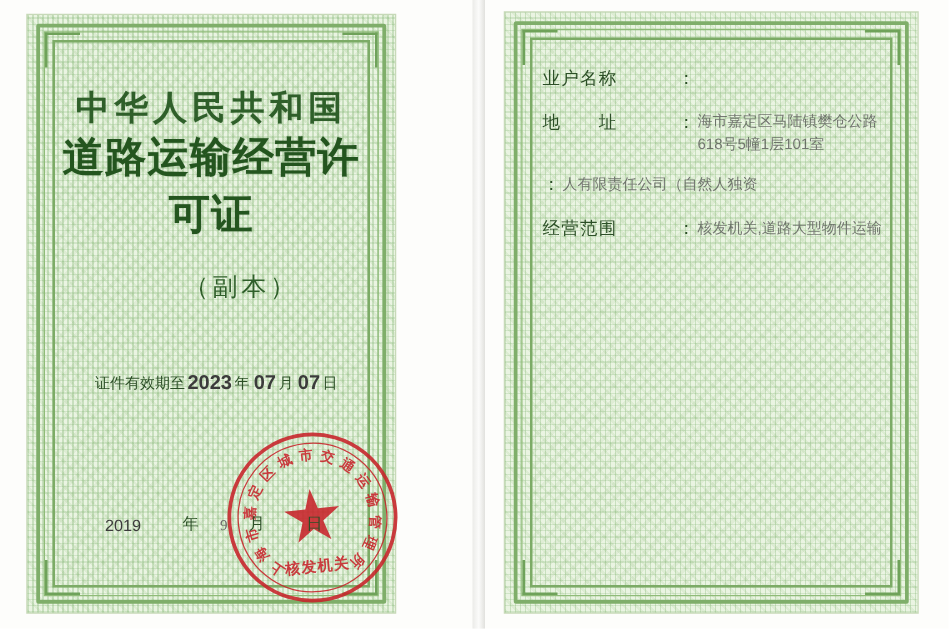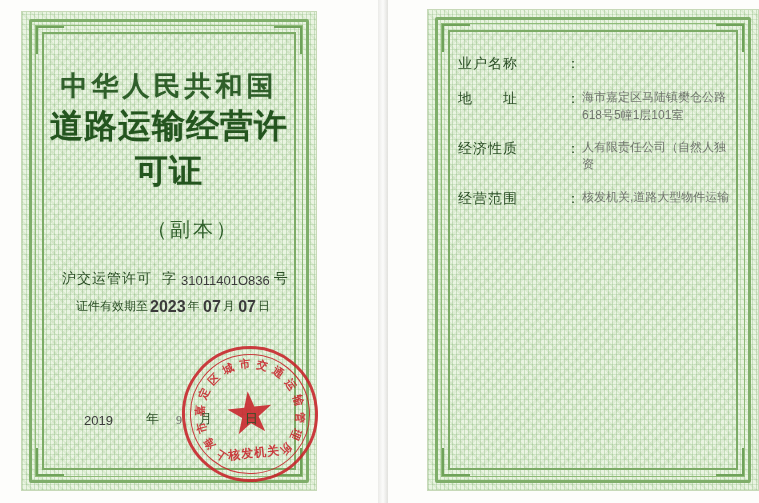--- a/index.html
+++ b/index.html
@@ -42,21 +42,21 @@
   .cert {
     position: absolute;
     background-color: #eaf4e2;
     background-image:
       repeating-linear-gradient(90deg, rgba(120,175,105,.30) 0 1px, rgba(255,255,255,0) 1px 4px),
       repeating-linear-gradient(0deg,  rgba(120,175,105,.22) 0 1px, rgba(255,255,255,0) 1px 5px),
       repeating-linear-gradient(45deg, rgba(150,195,130,.16) 0 2px, rgba(255,255,255,0) 2px 7px);
     box-shadow: 0 0 0 1px #c7d9b8;
   }
   .cert.left  { left: 22px;  top: 12px; width: 294px; height: 478px; }
-  .cert.right { left: 404px; top: 10px; width: 330px; height: 480px; margin-left: 24px; }
+  .cert.right { left: 404px; top: 10px; width: 330px; height: 480px; }
 
   .border-outer {
     position: absolute;
     inset: 7px;
     border: 3px solid #7fae6a;
     border-radius: 2px;
   }
   .border-mid {
     position: absolute;
     inset: 13px;
@@ -288,26 +288,20 @@
     <div class="corner br"></div>
 
     <div class="l-content">
 
       <div class="title-nation">中华人民共和国</div>
 
       <div class="title-main">道路运输经营许可证</div>
 
       <div class="title-sub">（副本）</div>
 
-      <div class="num-row">
-        <span class="lbl">沪交运管许可</span>
-        <span class="lbl" style="padding-left:10px">字</span>
-        <span class="val">31011401O836</span>
-        <span class="lbl">号</span>
-      </div>
 
       <div class="valid-row">
         <span>证件有效期至</span>
         <span class="d">2023</span>
         <span>年</span>
         <span class="g"></span>
         <span class="d">07</span>
         <span>月</span>
         <span class="g"></span>
         <span class="d">07</span>
@@ -362,21 +356,20 @@
         <div class="field">
           <div class="k">业户名称</div>
           <div>：</div>
         </div>
         <div class="field">
           <div class="k">地　　址</div>
           <div>：</div>
           <div class="v"><span>海市嘉定区马陆镇樊仓公路</span><span class="l2">618号5幢1层101室</span></div>
         </div>
         <div class="field">
-          <div class="k">经济性质</div>
           <div>：</div>
           <div class="v"><span>人有限责任公司（自然人独资</span></div>
         </div>
         <div class="field">
           <div class="k">经营范围</div>
           <div>：</div>
           <div class="v"><span>核发机关,道路大型物件运输</span></div>
         </div>
       </div>
   </div>

